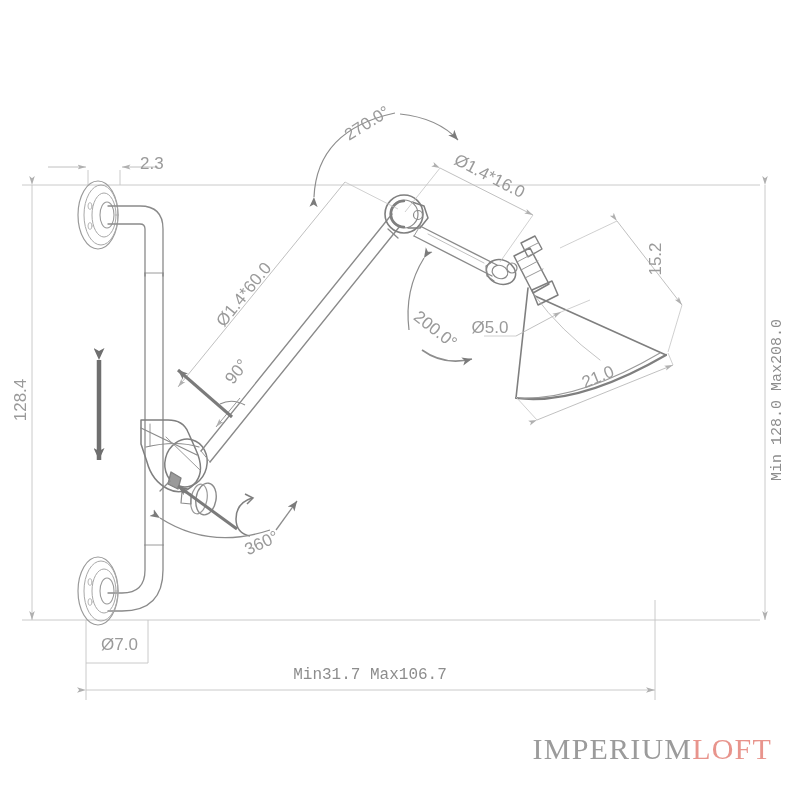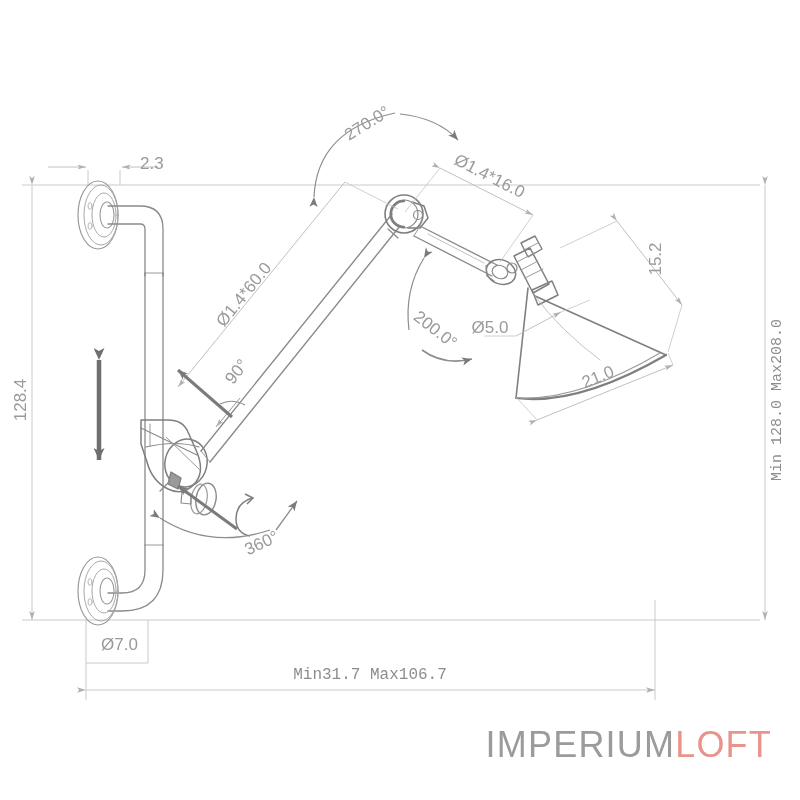--- a/index.html
+++ b/index.html
@@ -30,22 +30,22 @@
     fill: #9a9a9a;
   }
   .dimtext-mono {
     font-family: "Liberation Mono", monospace;
     fill: #8d8d8d;
   }
   .wm {
     position: absolute;
     right: 28px;
     bottom: 34px;
-    font-family: Liberation Sans, sans-serif;
-    font-size: 36px;
+    font-family: Liberation Serif, serif;
+    font-size: 30px;
     letter-spacing: 1.2px;
     white-space: nowrap;
     user-select: none;
   }
   .wm-a { color: #9b9b9b; }
   .wm-b { color: #e8948c; }
 </style>
 </head>
 <body>
 

